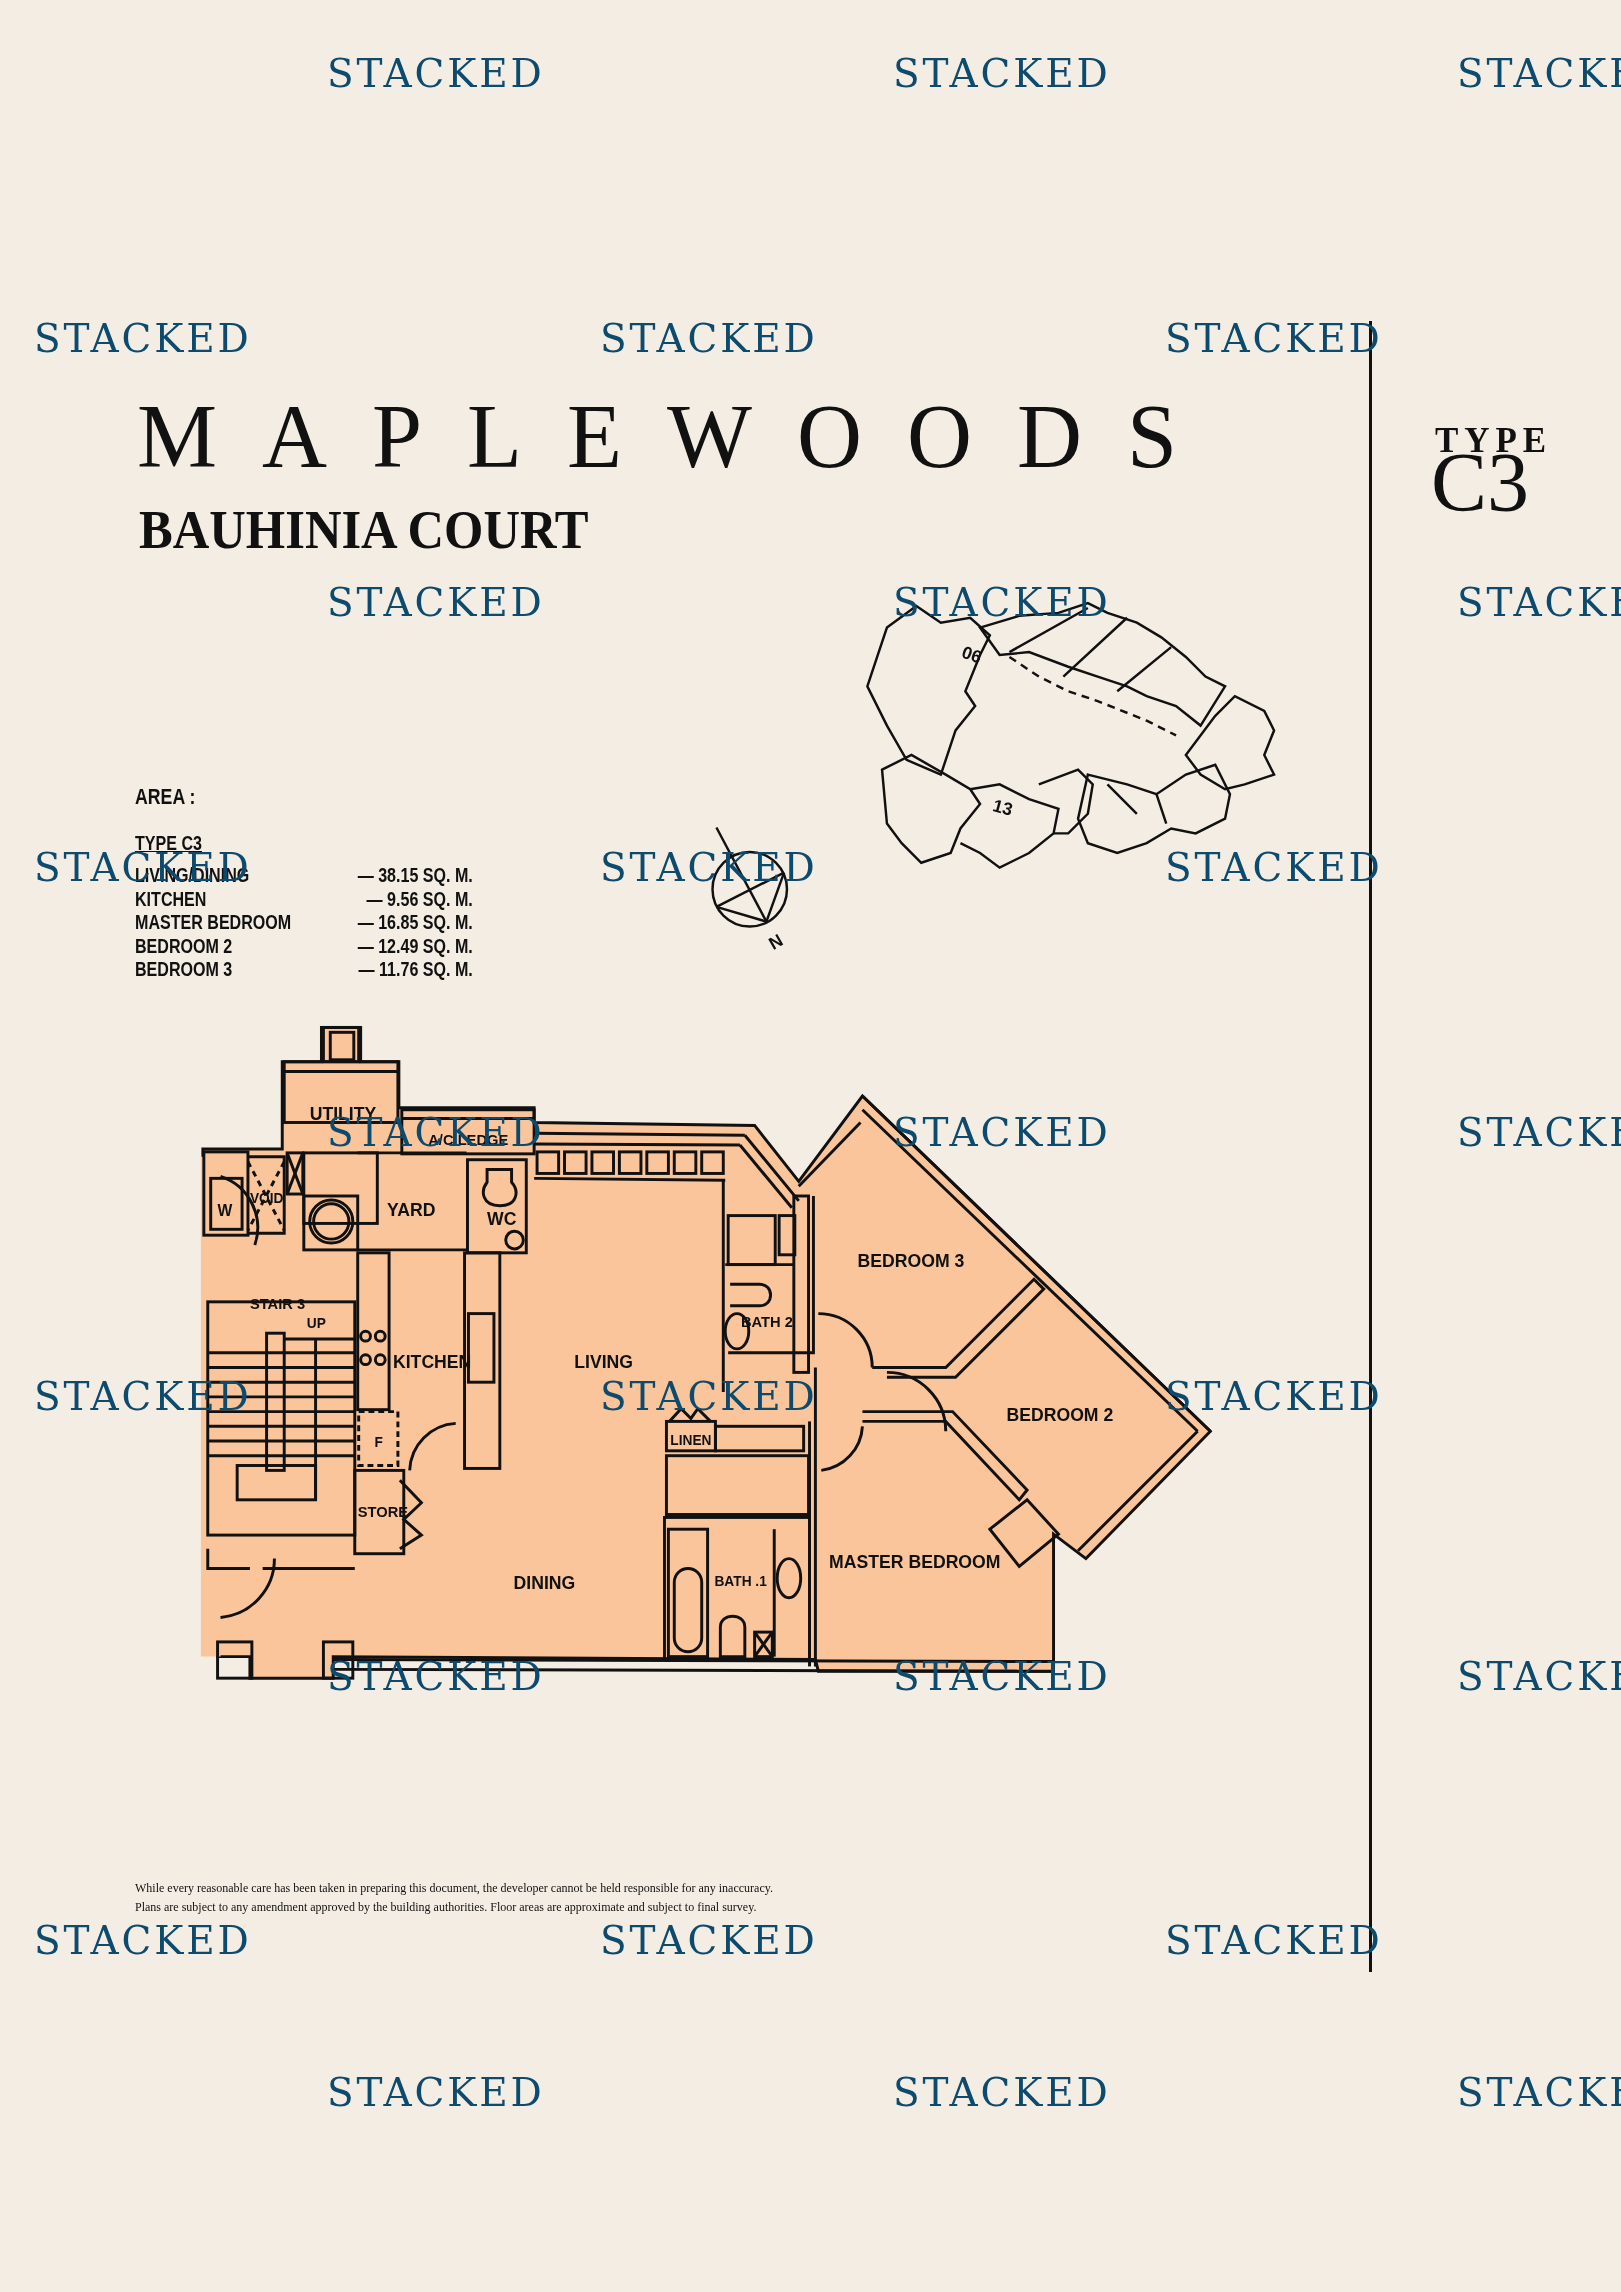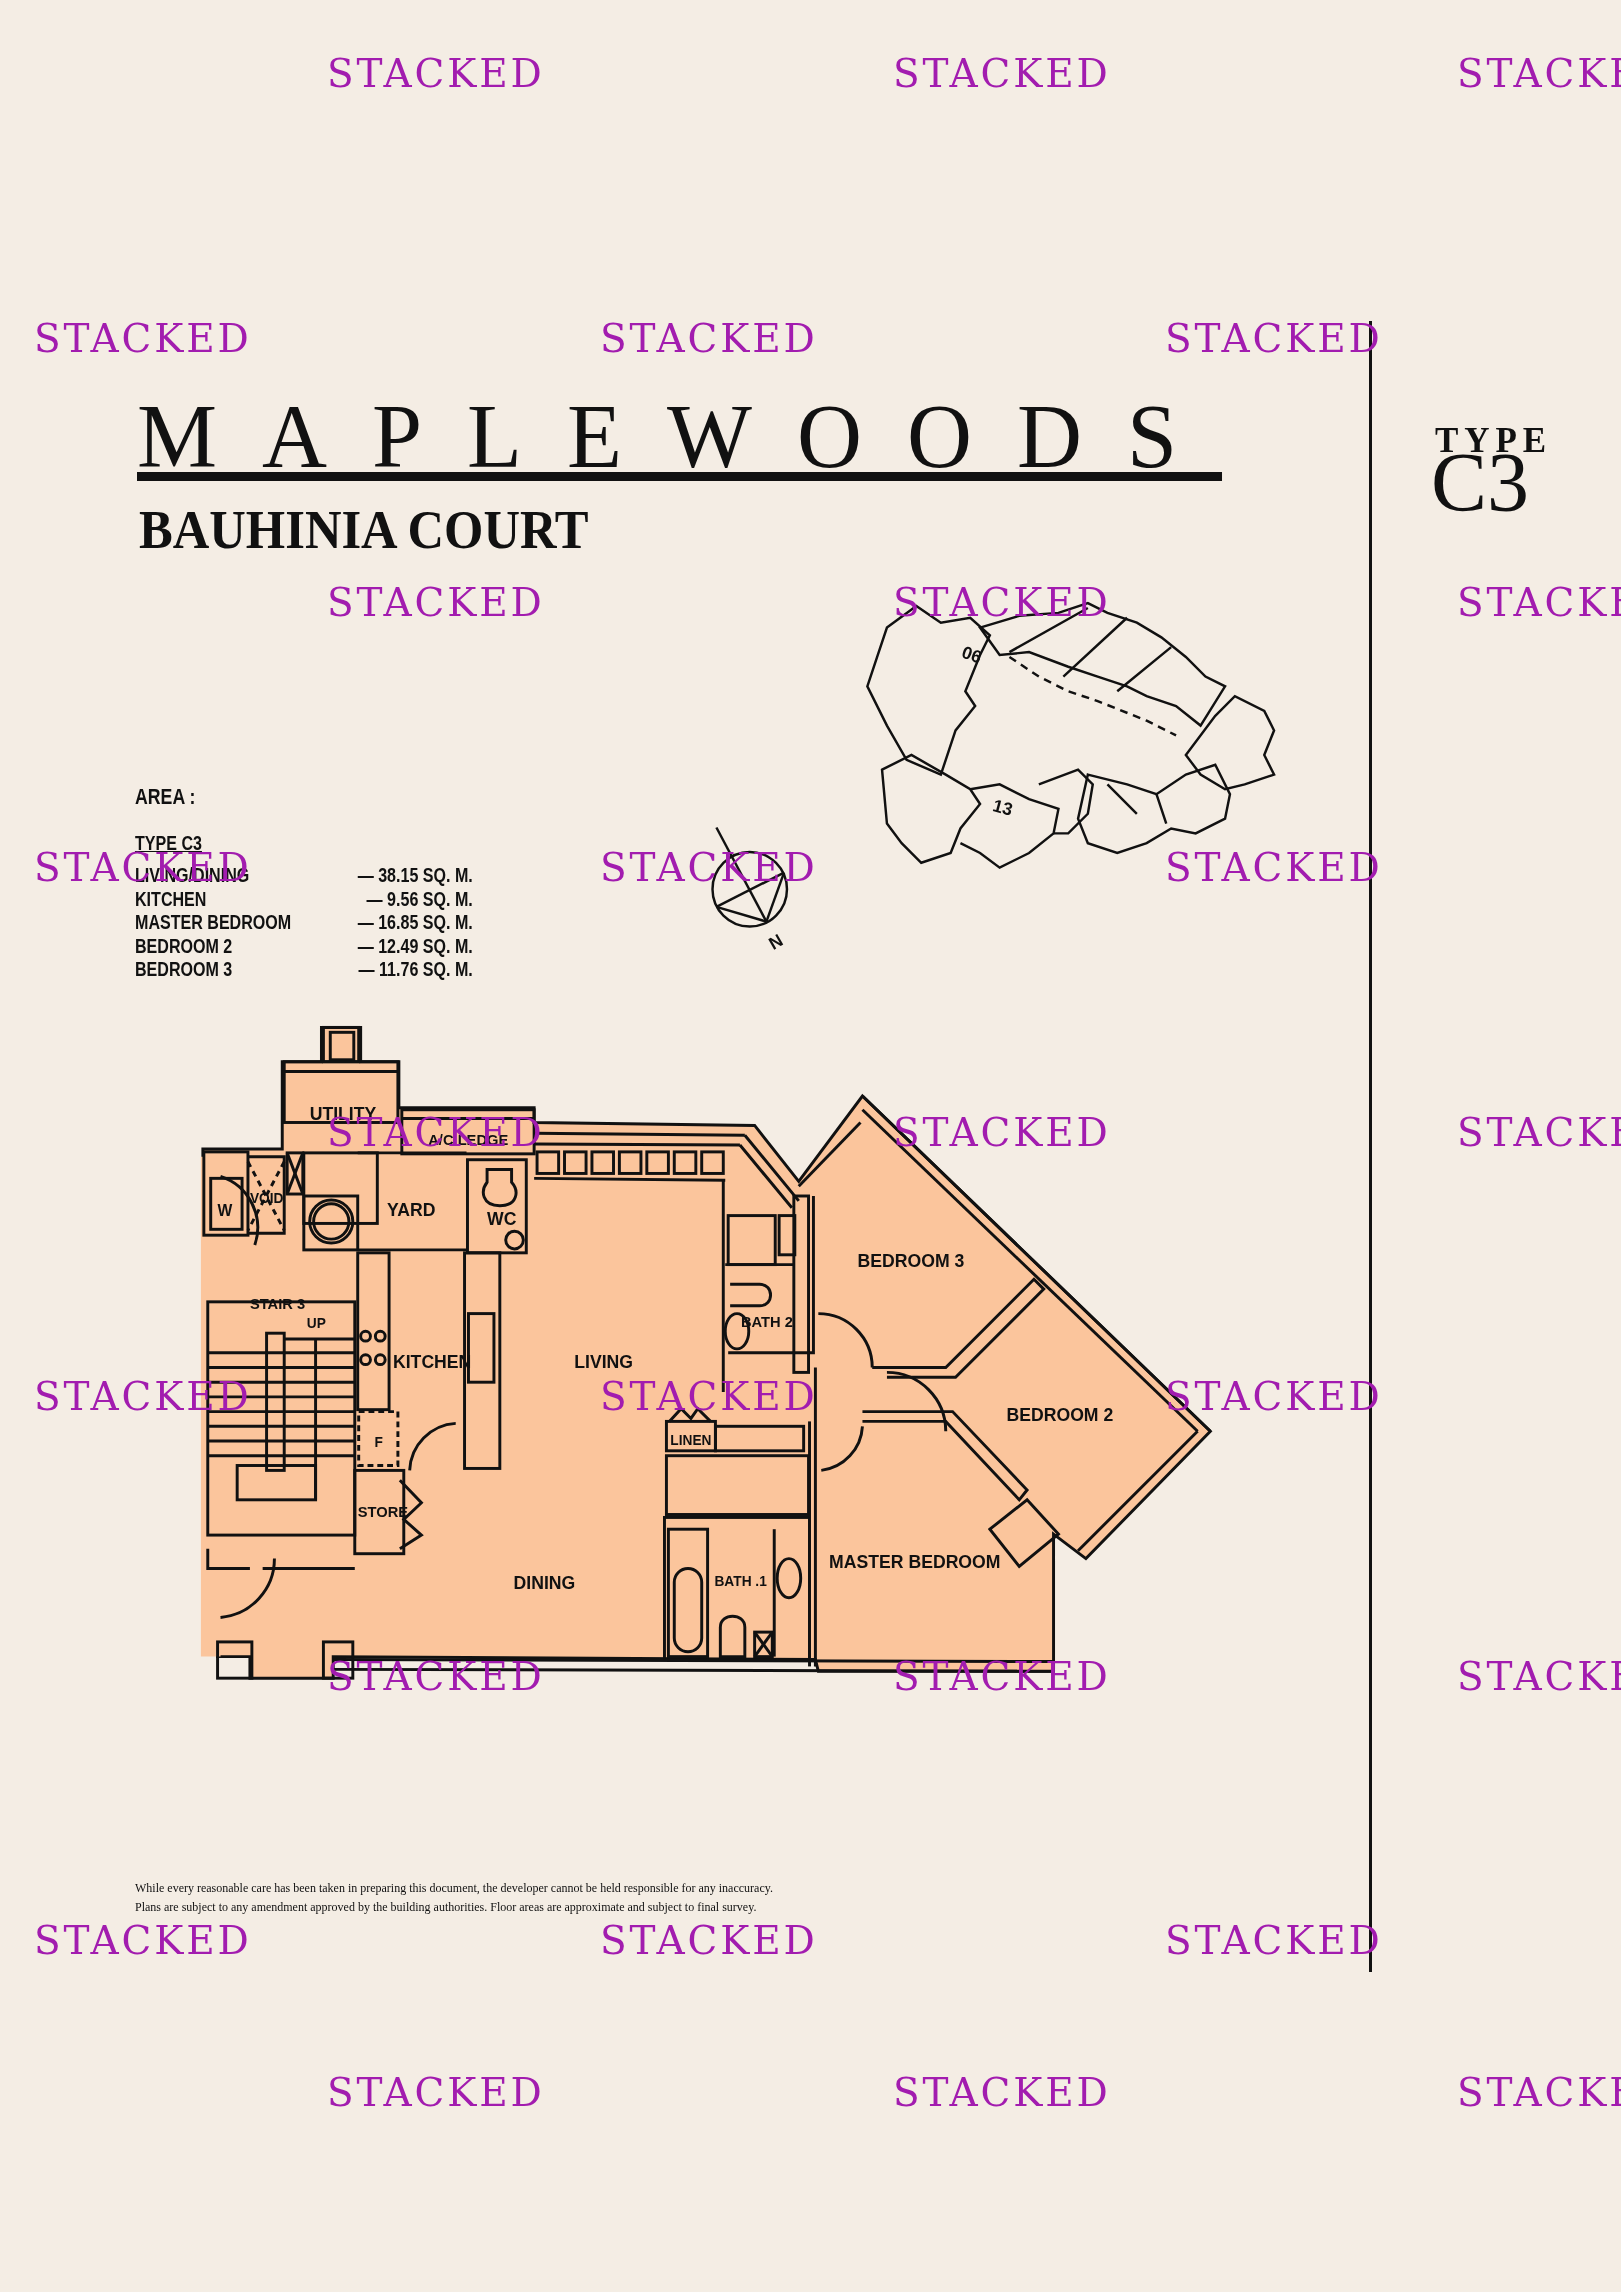--- a/index.html
+++ b/index.html
@@ -1,18 +1,18 @@
 <!DOCTYPE html>
 <html><head>
 <meta charset="utf-8">
 <style>
   html,body{margin:0;padding:0;}
   body{width:1621px;height:2293px;background:#f4ede4;position:relative;overflow:hidden;font-family:"Liberation Sans",sans-serif;color:#111;}
-  .wm{position:absolute;font-family:"DejaVu Serif","Liberation Serif",serif;font-size:39px;letter-spacing:2.9px;color:#a21caf;z-index:5;pointer-events:none;white-space:nowrap;}
-  .title{position:absolute;left:137px;top:392px;font-family:"Liberation Serif",serif;font-size:90px;letter-spacing:45px;color:#111;line-height:1;text-decoration:underline;}
+  .wm{position:absolute;font-family:"DejaVu Serif","Liberation Serif",serif;font-size:39px;letter-spacing:2.9px;color:#0c4a6e;z-index:5;pointer-events:none;white-space:nowrap;}
+  .title{position:absolute;left:137px;top:392px;font-family:"Liberation Serif",serif;font-size:90px;letter-spacing:45px;color:#111;line-height:1;}
   .subtitle{position:absolute;left:139px;top:502px;font-family:"Liberation Serif",serif;font-size:55px;font-weight:bold;color:#111;line-height:1;transform:scaleX(0.92);transform-origin:left;}
   .vline{position:absolute;left:1369px;top:321px;width:2.9px;height:1651px;background:#111;}
   .type-lbl{position:absolute;left:1435px;top:421px;font-family:"Liberation Serif",serif;font-size:35px;letter-spacing:5.9px;font-weight:bold;}
   .type-code{position:absolute;left:1431px;top:441px;font-family:"Liberation Serif",serif;font-size:84px;line-height:1;text-align:center;}
   .area{position:absolute;left:135px;top:784px;font-family:"Liberation Sans",sans-serif;font-weight:bold;font-size:19.6px;transform:scaleX(0.82);transform-origin:left;}
   .area .h{margin-bottom:21.6px;font-size:21.6px;}
   .area .t{text-decoration:underline;margin-bottom:9.8px;}
   .area .row{display:flex;height:23.5px;line-height:23.5px;}
   .area .row .n{width:216px;}
   .area .row .v{width:196px;text-align:right;}

